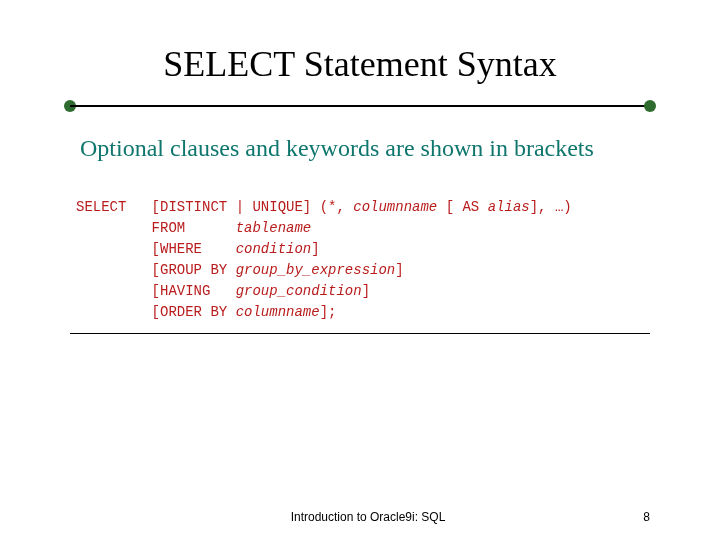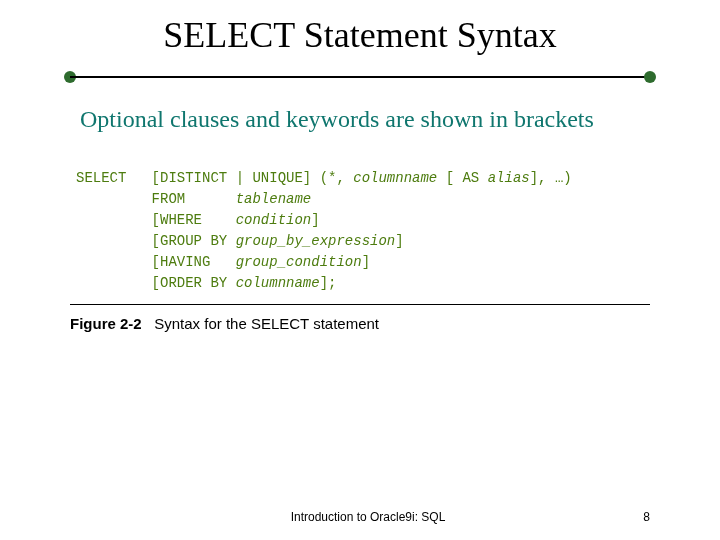--- a/index.html
+++ b/index.html
@@ -16,21 +16,21 @@
     width: 720px;
     height: 540px;
     position: relative;
     box-sizing: border-box;
   }
   .title {
     font-size: 36px;
     color: #000;
     text-align: center;
     margin: 0;
-    padding-top: 14px;
+    padding-top: 43px;
     font-weight: normal;
     font-family: "Times New Roman", Times, serif;
   }
   .divider {
     position: relative;
     margin: 14px 70px 0 70px;
     height: 14px;
   }
   .divider-line {
     position: absolute;
@@ -56,21 +56,21 @@
     margin: 20px 80px 0 80px;
     line-height: 1.25;
     font-family: "Times New Roman", Times, serif;
   }
   .code-figure {
     margin: 24px 70px 0 70px;
   }
   .code-box {
     font-family: "Courier New", Courier, monospace;
     font-size: 14px;
-    color: #4d7c0f;
+    color: #b91c1c;
     padding: 10px 6px 10px 6px;
     border-bottom: 1px solid #000;
     white-space: pre;
     line-height: 1.5;
   }
   .code-box .italic { font-style: italic; }
   .fig-caption {
     font-family: Arial, Helvetica, sans-serif;
     font-size: 15px;
     color: #000;
@@ -112,23 +112,20 @@
 
   <p class="body-text">Optional clauses and keywords are shown in brackets</p>
 
   <div class="code-figure">
     <div class="code-box"><span>SELECT   [DISTINCT | UNIQUE] (*, </span><span class="italic">columnname</span><span> [ AS </span><span class="italic">alias</span><span>], …)</span>
 <span>         FROM      </span><span class="italic">tablename</span>
 <span>         [WHERE    </span><span class="italic">condition</span><span>]</span>
 <span>         [GROUP BY </span><span class="italic">group_by_expression</span><span>]</span>
 <span>         [HAVING   </span><span class="italic">group_condition</span><span>]</span>
 <span>         [ORDER BY </span><span class="italic">columnname</span><span>];</span></div>
-    <div class="fig-caption">
-      <span class="fig-label">Figure 2-2</span>&nbsp;&nbsp;&nbsp;<span>Syntax for the SELECT statement</span>
-    </div>
   </div>
 
   <div class="footer">
     <div class="footer-center">Introduction to Oracle9i: SQL</div>
     <div class="footer-right">8</div>
   </div>
 
 </div>
 
 </body></html>

